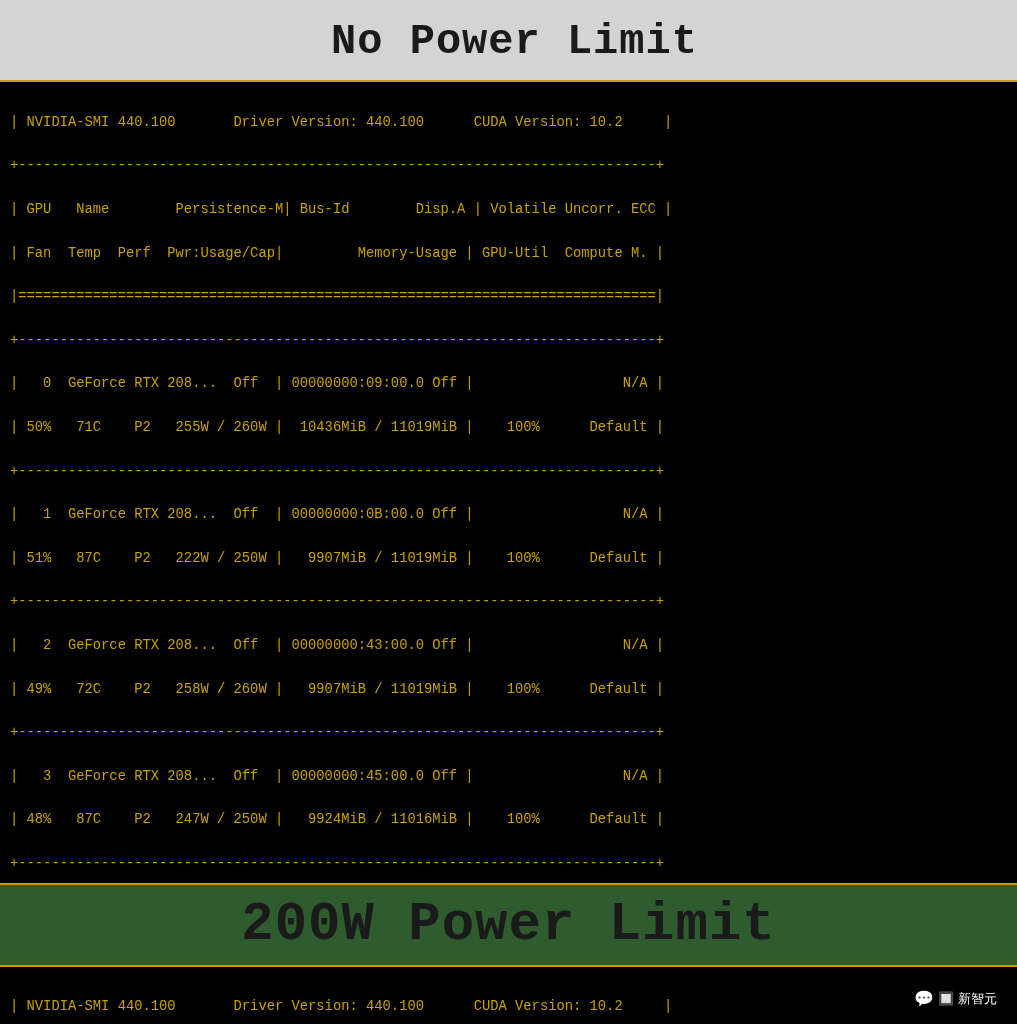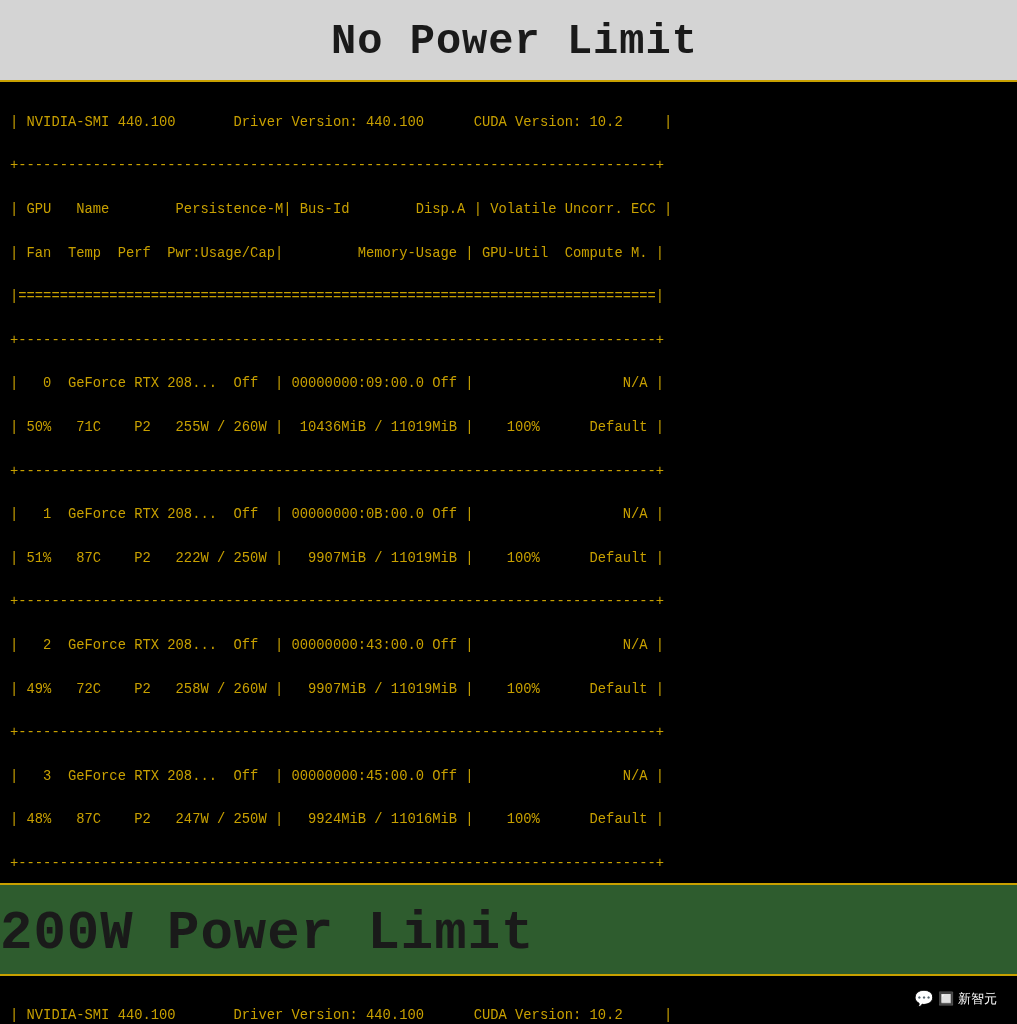--- a/index.html
+++ b/index.html
@@ -49,21 +49,21 @@
 <span>
 +-----------------------------------------------------------------------------+</span>
 <span>
 |   3  GeForce RTX 208...  Off  | 00000000:45:00.0 Off |                  N/A |</span>
 <span>
 | 48%   87C    P2   247W / 250W |   9924MiB / 11016MiB |    100%      Default |</span>
 <span>
 +-----------------------------------------------------------------------------+</span>
 </div>
 
-<div style="background:#2e5c2e; padding:18px 0 10px 0; text-align:left;">
+<div style="background:#2e5c2e; padding:9px 0 10px 0; text-align:center;">
   <span style="font-size:54px; font-weight:bold; color:#1a1a1a; font-family:'Courier New',Courier,monospace; letter-spacing:1px;">200W Power Limit</span>
 </div>
 
 <div style="background:#000; border-top:2px solid #c8a000; border-bottom:2px solid #c8a000; padding:8px 10px; font-size:13.8px; line-height:1.58; color:#c8a000; white-space:pre; font-family:'Courier New',Courier,monospace; overflow:hidden;">
 <span>| NVIDIA-SMI 440.100       Driver Version: 440.100      CUDA Version: 10.2     |</span>
 
 
 
 
 

